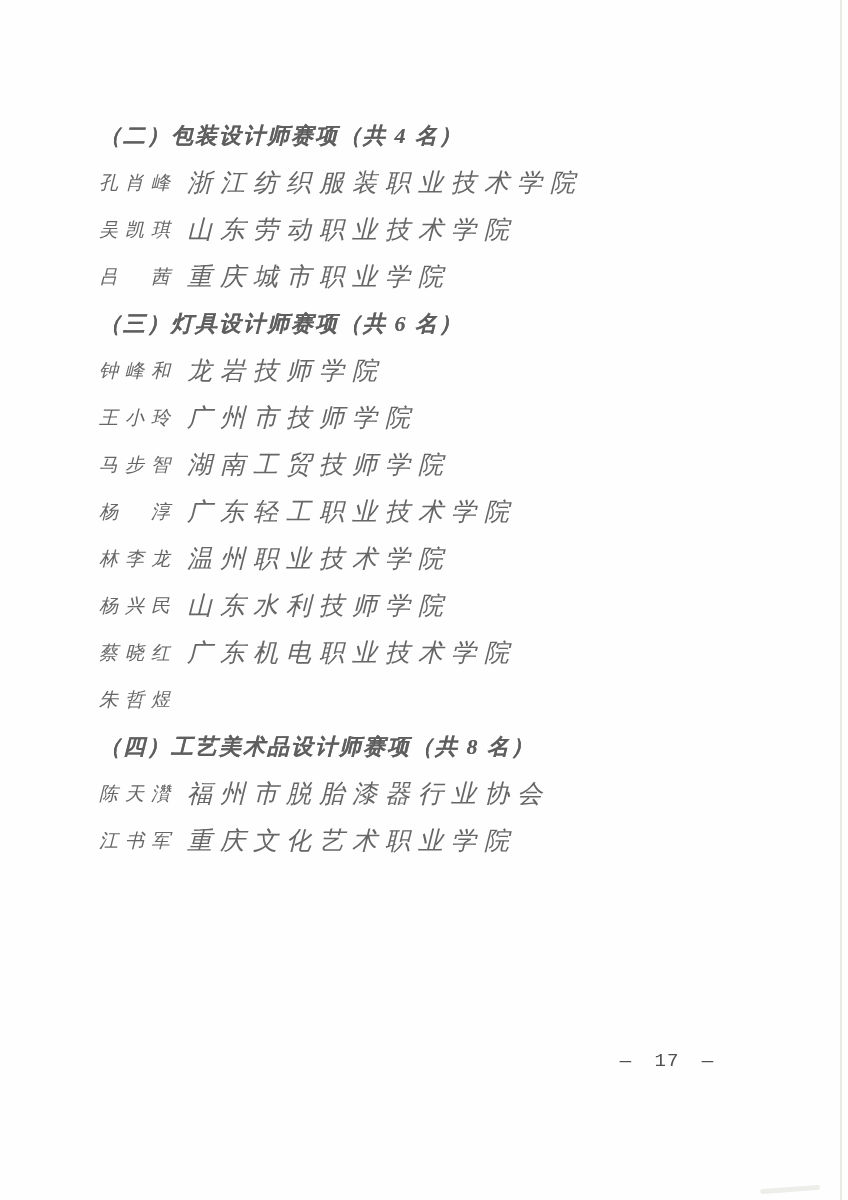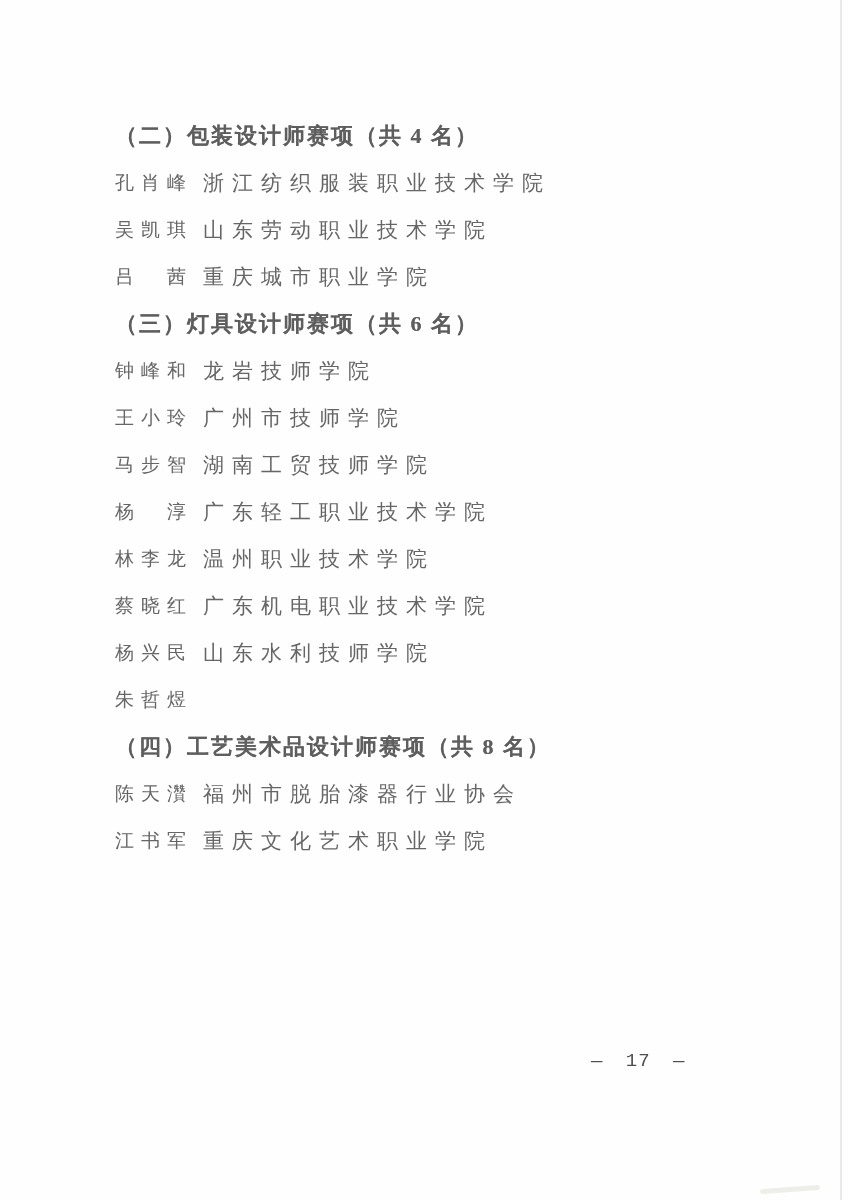--- a/index.html
+++ b/index.html
@@ -29,23 +29,24 @@
     right: 28px;
     bottom: 8px;
     width: 60px;
     height: 5px;
     background: #ededea;
     border-radius: 3px;
     transform: rotate(-4deg);
   }
   .content {
     position: absolute;
-    left: 115px;
+    left: 99px;
     top: 112px;
     width: 660px;
+    font-style: italic;
   }
   .row {
     height: 47px;
     display: flex;
     align-items: center;
     white-space: nowrap;
   }
   .section-heading {
     font-size: 22px;
     font-weight: bold;
@@ -55,31 +56,32 @@
   }
   .winner-name {
     display: inline-block;
     width: 88px;
     flex: 0 0 88px;
     font-size: 19px;
     letter-spacing: 7px;
     color: #666666;
   }
   .winner-institution {
-    font-size: 21px;
+    font-size: 25px;
     letter-spacing: 8px;
     color: #666666;
   }
   .page-number {
     position: absolute;
     top: 1048px;
     left: 591px;
     width: 152px;
     height: 26px;
     line-height: 26px;
+    text-align: center;
     font-size: 19px;
     letter-spacing: 1px;
     word-spacing: 10px;
     color: #4f4f4f;
     font-family: "Liberation Mono", "DejaVu Sans Mono", monospace;
   }
 </style>
 </head>
 <body>
 
@@ -116,26 +118,26 @@
       </div>
       <div class="row">
         <span class="winner-name">杨　淳</span>
         <span class="winner-institution">广东轻工职业技术学院</span>
       </div>
       <div class="row">
         <span class="winner-name">林李龙</span>
         <span class="winner-institution">温州职业技术学院</span>
       </div>
       <div class="row">
+        <span class="winner-name">杨兴民</span>
+        <span class="winner-institution">山东水利技师学院</span>
+      </div>
+      <div class="row">
         <span class="winner-name">蔡晓红</span>
         <span class="winner-institution">广东机电职业技术学院</span>
-      </div>
-      <div class="row">
-        <span class="winner-name">杨兴民</span>
-        <span class="winner-institution">山东水利技师学院</span>
       </div>
       <div class="row">
         <span class="winner-name">朱哲煜</span>
       </div>
       <div class="row section-heading">（四）工艺美术品设计师赛项（共 8 名）</div>
       <div class="row">
         <span class="winner-name">陈天灒</span>
         <span class="winner-institution">福州市脱胎漆器行业协会</span>
       </div>
       <div class="row">

